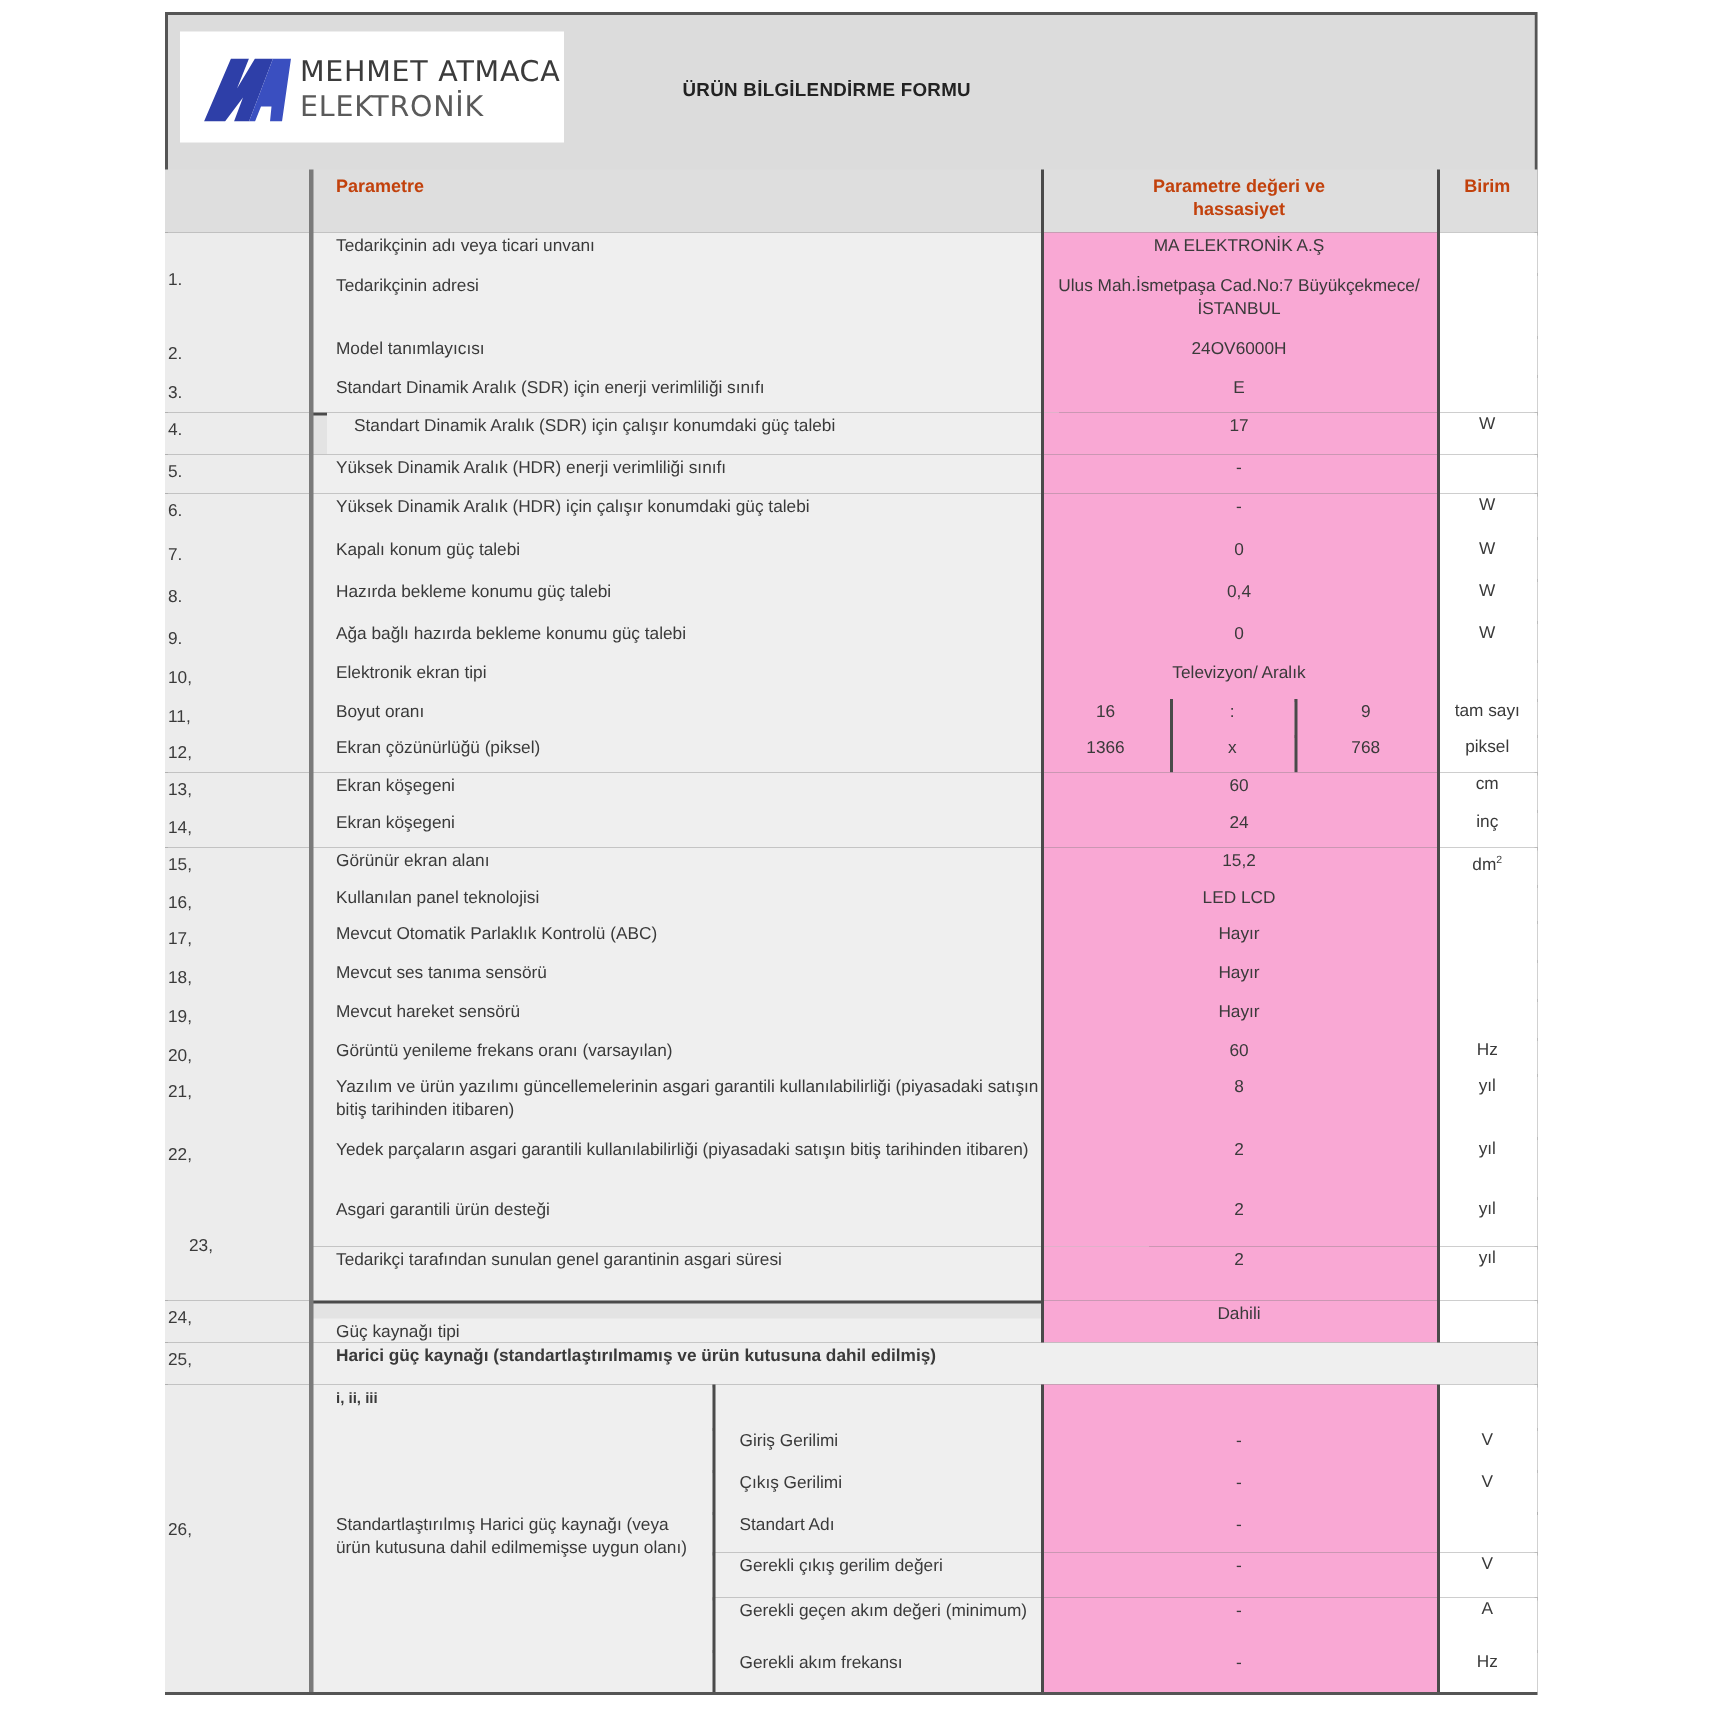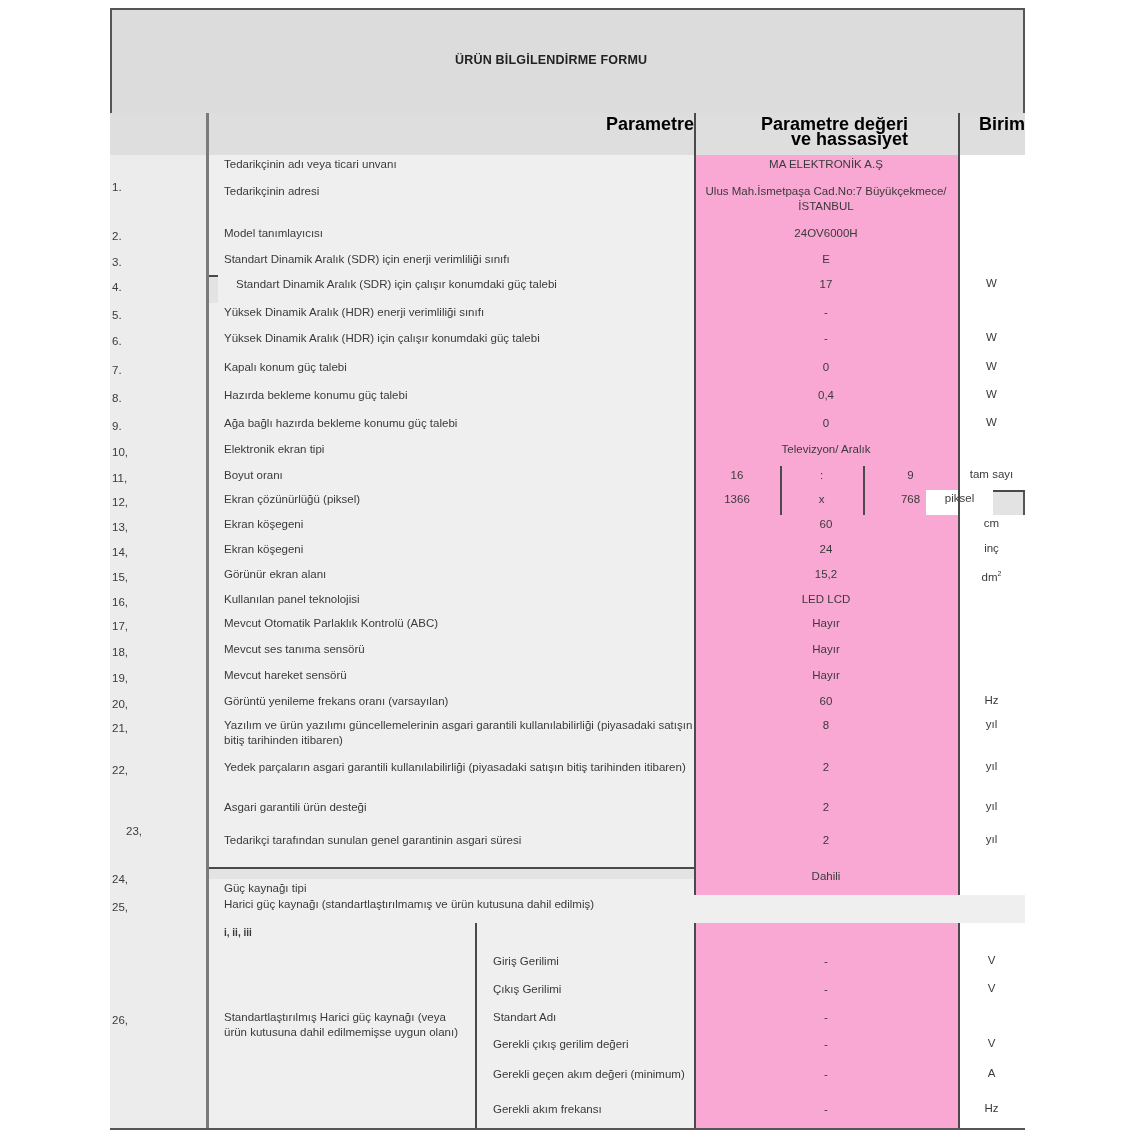--- a/index.html
+++ b/index.html
@@ -15,30 +15,38 @@
                 color:#3b3b3b; font-family:"DejaVu Sans", sans-serif; font-weight:normal; }
   .logo-text2 { position:absolute; left:80px; top:39px; font-size:19px; letter-spacing:0.5px;
                 color:#5a5a5a; font-family:"DejaVu Sans", sans-serif; }
   .form-title { position:absolute; left:343px; top:43px; font-size:12.5px; font-weight:bold;
                 color:#222; letter-spacing:0.2px; }
   .cell { position:absolute; box-sizing:border-box; font-size:11.5px; color:#3a3a3a; line-height:15px; }
   .num { background:#ececec; padding:5px 0 0 2px; }
   .lbl { background:#efefef; padding:2px 0 0 18px; }
   .val { background:#f9a8d4; text-align:center; padding-top:2px; }
   .unit { background:#fff; text-align:center; padding-top:1px; }
-  .hd { background:#dedede; font-weight:bold; font-size:18px; color:#000000;text-align:right; }
+  .hd { background:#dedede; font-weight:bold; font-size:12px; color:#c2410c; }
   .line-h { position:absolute; height:2px; background:#4a4a4a; }
   .line-v { position:absolute; width:2px; background:#4a4a4a; }
   .line-vg { position:absolute; width:3px; background:#7a7a7a; }
 </style>
 </head>
 <body>
 
 <div class="doc">
   <div class="header">
+    <div class="logo-box">
+      <svg class="logo-mark" viewBox="0 0 60 42">
+        <polygon points="0,42 18,0 30,0 22,20 34,0 46,0 30,42 20,42 26,26 14,42" fill="#2e3fa8"></polygon>
+        <polygon points="30,42 46,0 58,0 52,42 44,42 45,32 38,32 34,42" fill="#3a4fc0"></polygon>
+      </svg>
+      <div class="logo-text1">MEHMET ATMACA</div>
+      <div class="logo-text2">ELEKTRONİK</div>
+    </div>
     <div class="form-title">ÜRÜN BİLGİLENDİRME FORMU</div>
   </div>
   <div id="grid">
       <div class="cell hd num" style="left: -2px; top: 103px; width: 96px; height: 42px;"></div>
       <div class="cell hd lbl" style="left: 94px; top: 103px; width: 488px; height: 42px; padding-top: 4px;">Parametre</div>
       <div class="cell hd val" style="left: 582px; top: 103px; width: 264px; height: 42px; padding: 4px 50px 16px;">Parametre değeri ve hassasiyet</div>
       <div class="cell hd unit" style="left: 846px; top: 103px; width: 67px; height: 42px; padding-top: 4px;">Birim</div>
       <div class="line-h" style="left: -2px; top: 145px; width: 915px;"></div>
       <div class="cell num" style="left: -2px; top: 145px; width: 96px; height: 69px; padding-top: 25px;">1.</div>
       <div class="cell lbl" style="left: 94px; top: 145px; width: 488px; height: 27px;">Tedarikçinin adı veya ticari unvanı</div>
@@ -103,21 +111,21 @@
       <div class="line-v" style="left: 751px; top: 456px; height: 24px;"></div>
       <div class="cell unit" style="left: 846px; top: 456px; width: 67px; height: 24px;">tam sayı</div>
       <div class="line-h" style="left: -2px; top: 480px; width: 915px;"></div>
       <div class="cell num" style="left: -2px; top: 480px; width: 96px; height: 25px;">12,</div>
       <div class="cell lbl" style="left: 94px; top: 480px; width: 488px; height: 25px;">Ekran çözünürlüğü (piksel)</div>
       <div class="cell val" style="left: 582px; top: 480px; width: 86px; height: 25px;">1366</div>
       <div class="cell val" style="left: 668px; top: 480px; width: 83px; height: 25px;">x</div>
       <div class="cell val" style="left: 751px; top: 480px; width: 95px; height: 25px;">768</div>
       <div class="line-v" style="left: 668px; top: 480px; height: 25px;"></div>
       <div class="line-v" style="left: 751px; top: 480px; height: 25px;"></div>
-      <div class="cell unit" style="left: 814px; top: 480px; width: 67px; height: 25px;">piksel</div>
+      <div class="cell unit" style="left: 846px; top: 480px; width: 67px; height: 25px;">piksel</div>
       <div class="line-h" style="left: -2px; top: 505px; width: 915px;"></div>
       <div class="cell num" style="left: -2px; top: 505px; width: 96px; height: 25px;">13,</div>
       <div class="cell lbl" style="left: 94px; top: 505px; width: 488px; height: 25px;">Ekran köşegeni</div>
       <div class="cell val" style="left: 582px; top: 505px; width: 264px; height: 25px;">60</div>
       <div class="cell unit" style="left: 846px; top: 505px; width: 67px; height: 25px;">cm</div>
       <div class="line-h" style="left: -2px; top: 530px; width: 915px;"></div>
       <div class="cell num" style="left: -2px; top: 530px; width: 96px; height: 25px;">14,</div>
       <div class="cell lbl" style="left: 94px; top: 530px; width: 488px; height: 25px;">Ekran köşegeni</div>
       <div class="cell val" style="left: 582px; top: 530px; width: 264px; height: 25px;">24</div>
       <div class="cell unit" style="left: 846px; top: 530px; width: 67px; height: 25px;">inç</div>
@@ -170,21 +178,21 @@
       <div class="cell lbl" style="left: 94px; top: 821px; width: 560px; height: 36px;">Tedarikçi tarafından sunulan genel garantinin asgari süresi</div>
       <div class="cell val" style="left: 582px; top: 821px; width: 264px; height: 36px;">2</div>
       <div class="cell unit" style="left: 846px; top: 821px; width: 67px; height: 36px;">yıl</div>
       <div class="line-h" style="left: -2px; top: 857px; width: 915px;"></div>
       <div class="cell num" style="left: -2px; top: 857px; width: 96px; height: 28px;">24,</div>
       <div class="cell lbl" style="left: 94px; top: 857px; width: 488px; height: 28px; margin-top: 12px;">Güç kaynağı tipi</div>
       <div class="cell val" style="left: 582px; top: 857px; width: 264px; height: 28px;">Dahili</div>
       <div class="cell unit" style="left: 846px; top: 857px; width: 67px; height: 28px;"></div>
       <div class="line-h" style="left: -2px; top: 885px; width: 915px;"></div>
       <div class="cell num" style="left: -2px; top: 885px; width: 96px; height: 28px;">25,</div>
-      <div class="cell lbl" style="left: 94px; top: 885px; width: 819px; height: 28px;">Harici güç kaynağı (standartlaştırılmamış ve ürün kutusuna dahil edilmiş)</div>
+      <div class="cell lbl" style="left: 94px; top: 885px; width: 819px; height: 28px; font-weight: bold;">Harici güç kaynağı (standartlaştırılmamış ve ürün kutusuna dahil edilmiş)</div>
       <div class="line-h" style="left: -2px; top: 913px; width: 915px;"></div>
       <div class="cell num" style="left: -2px; top: 913px; width: 96px; height: 85px;"></div>
       <div class="cell lbl" style="left: 94px; top: 913px; width: 269px; height: 85px; font-size: 10px; font-weight: bold;">i, ii, iii</div>
       <div class="cell lbl" style="left: 363px; top: 913px; width: 219px; height: 29px;"></div>
       <div class="cell val" style="left: 582px; top: 913px; width: 264px; height: 29px;"></div>
       <div class="cell unit" style="left: 846px; top: 913px; width: 67px; height: 29px;"></div>
       <div class="line-h" style="left: 363px; top: 942px; width: 550px;"></div>
       <div class="cell lbl" style="left: 363px; top: 942px; width: 219px; height: 28px;">Giriş Gerilimi</div>
       <div class="cell val" style="left: 582px; top: 942px; width: 264px; height: 28px;">-</div>
       <div class="cell unit" style="left: 846px; top: 942px; width: 67px; height: 28px;">V</div>

